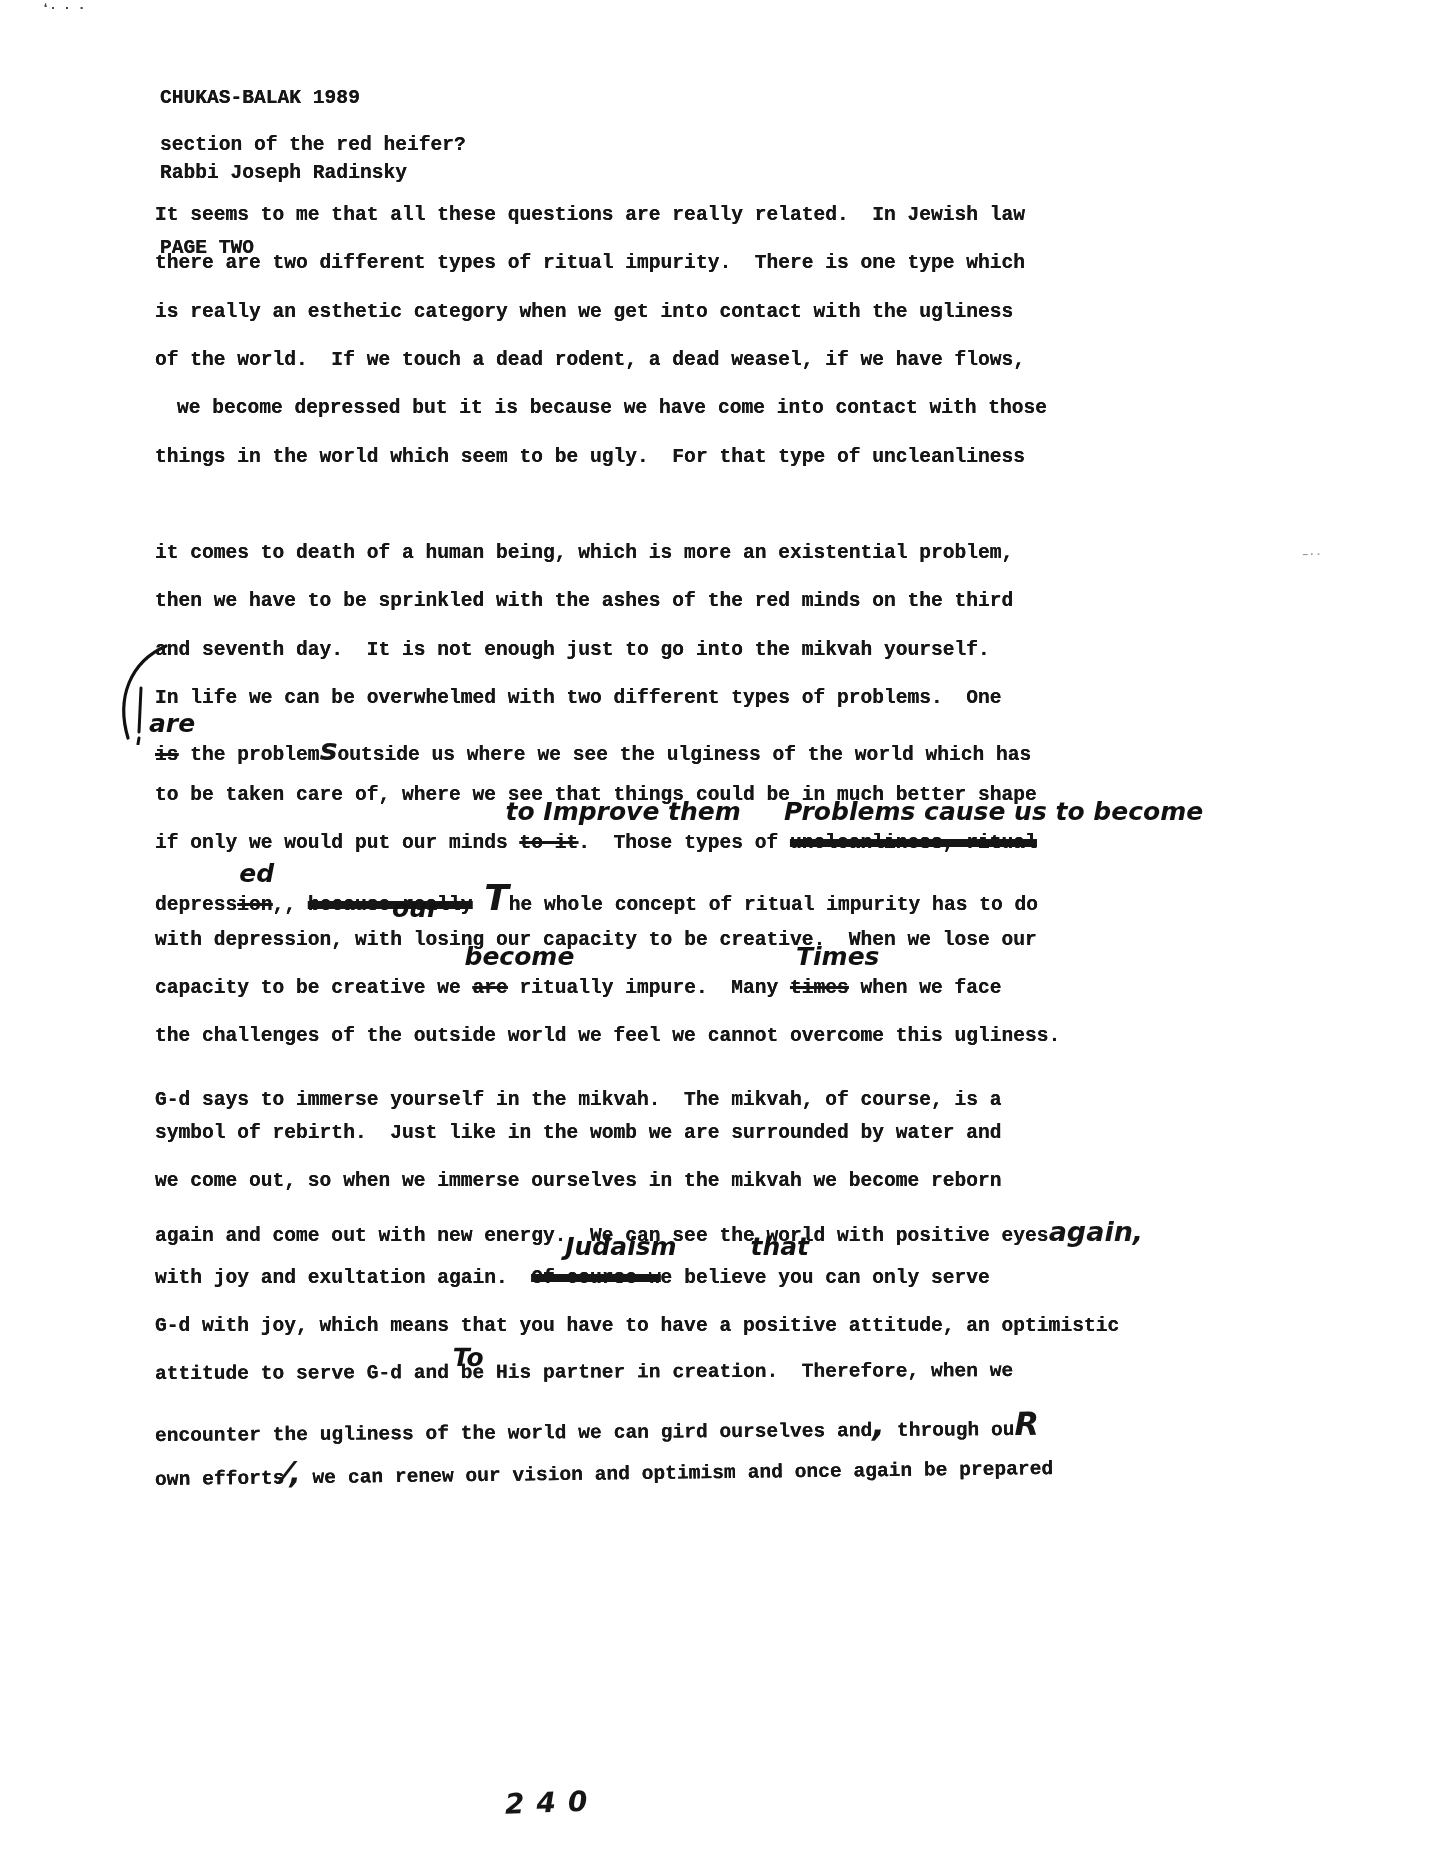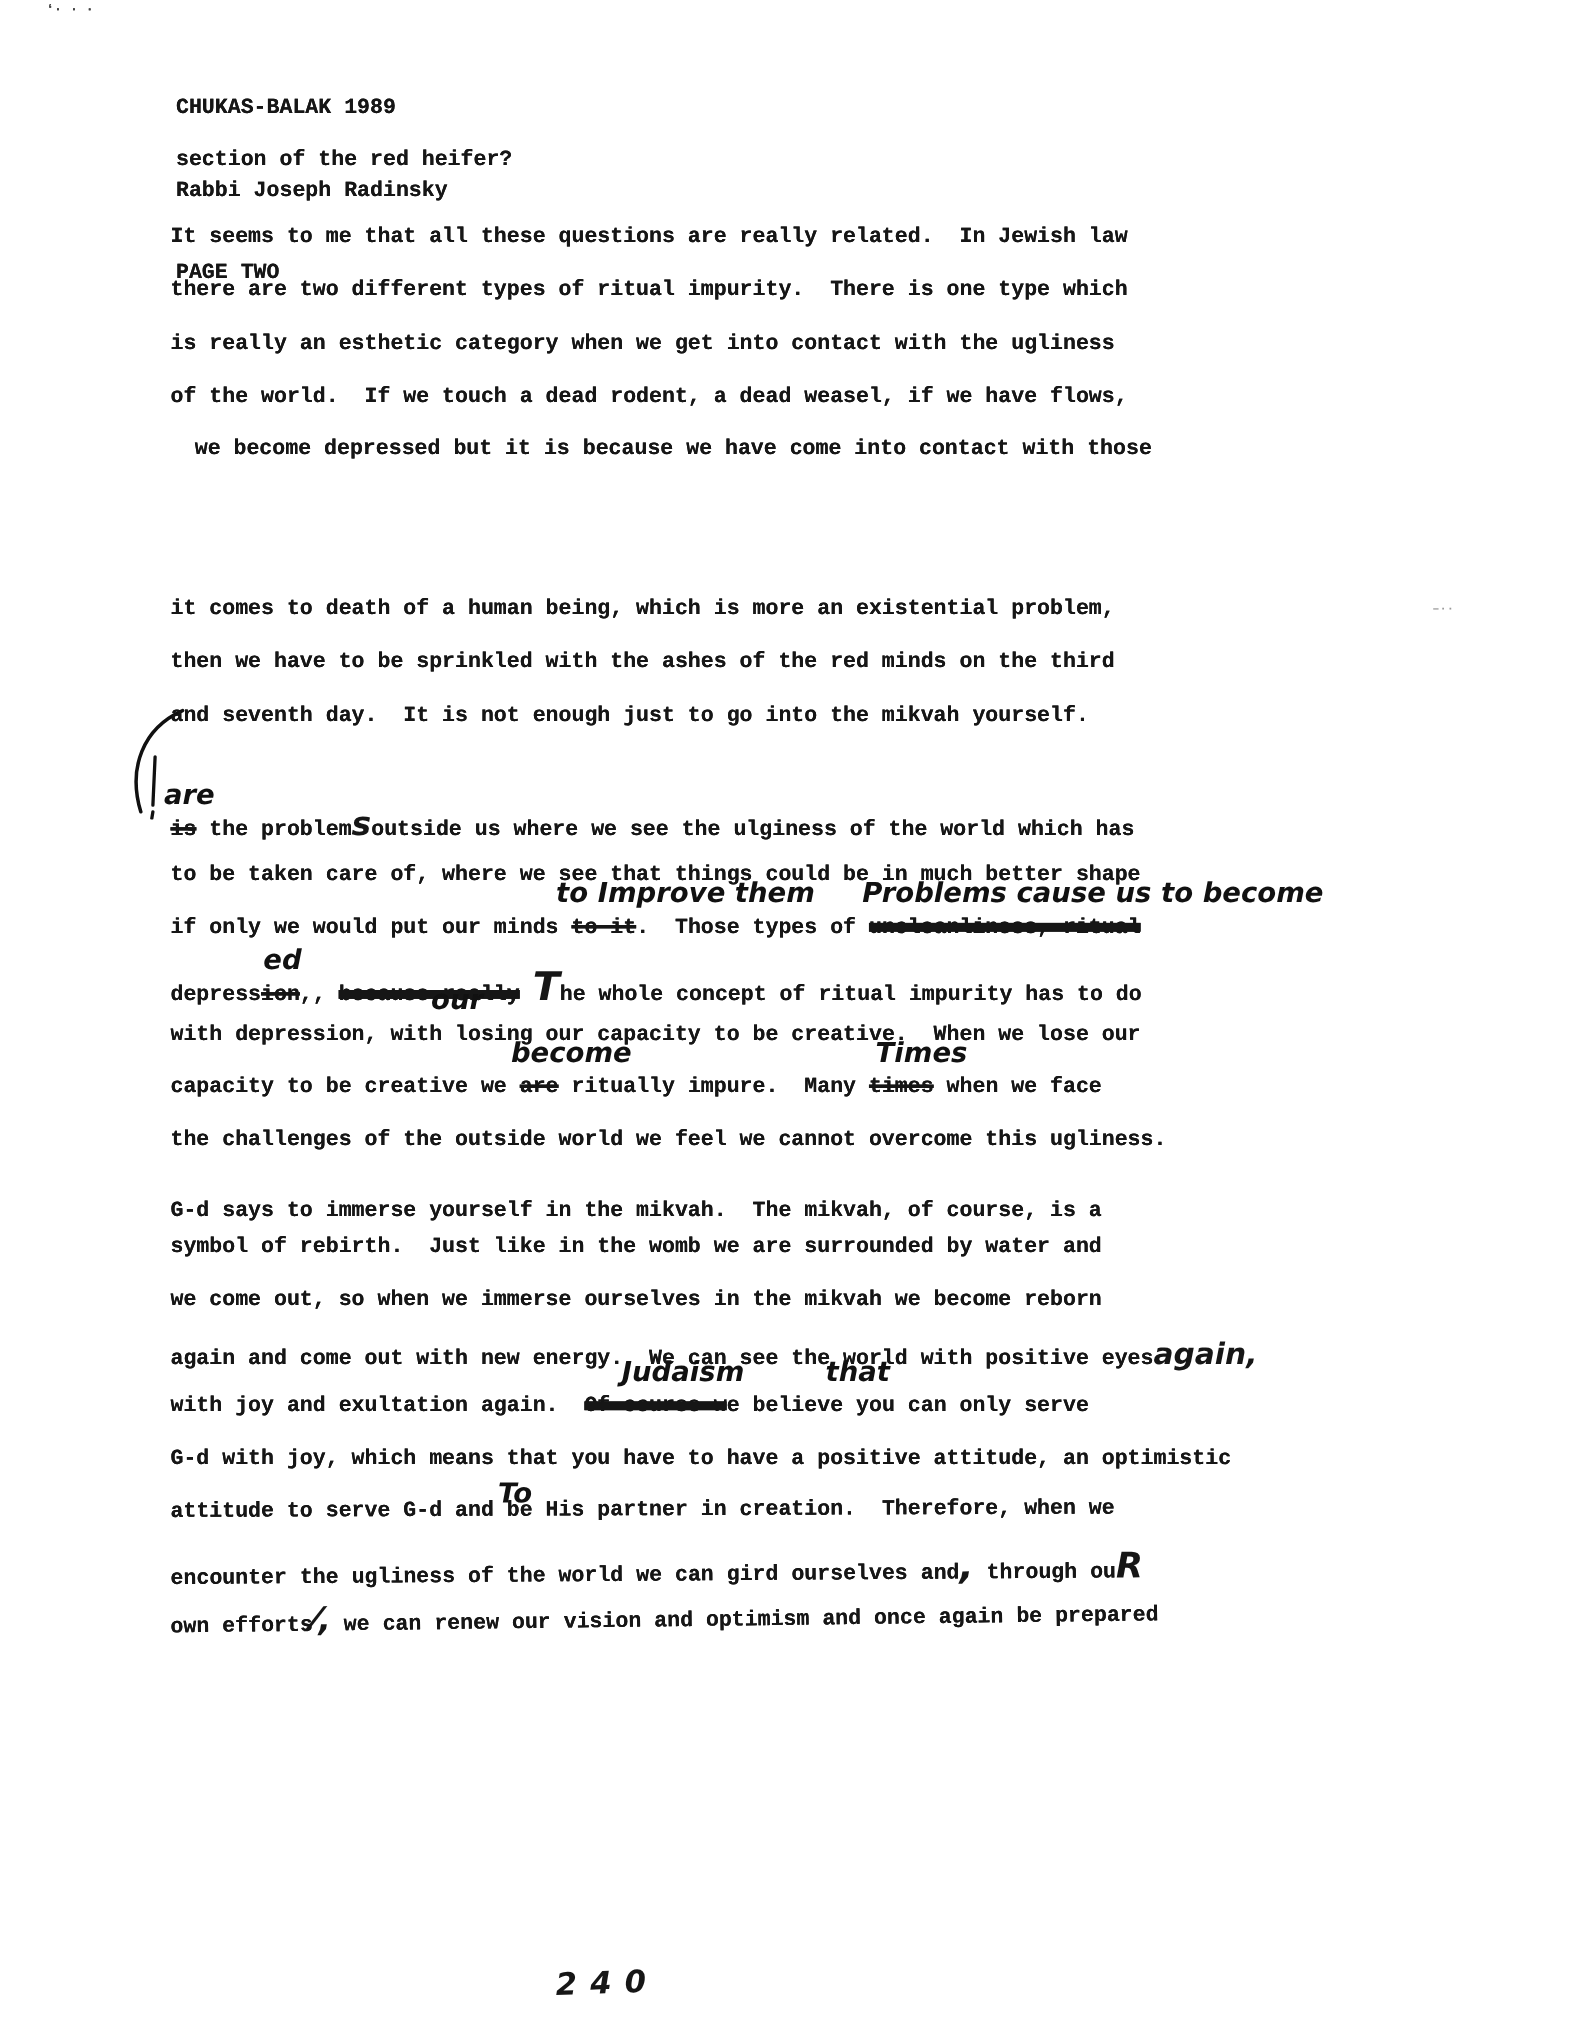--- a/index.html
+++ b/index.html
@@ -56,23 +56,25 @@
       <path d="M31,98 L30,104" stroke="#111" stroke-width="3" fill="none" stroke-linecap="round"></path>
     </svg>
   </span>
 
   <div class="pagenum">240</div>
 <div class="line typedtxt" style="left: 155px; top: 204px;"><span class="seg typed">It seems to me that all these questions are really related.  In Jewish law</span></div>
     <div class="line typedtxt" style="left: 155px; top: 252.3px;"><span class="seg typed">there are two different types of ritual impurity.  There is one type which</span></div>
     <div class="line typedtxt" style="left: 155px; top: 300.6px;"><span class="seg typed">is really an esthetic category when we get into contact with the ugliness</span></div>
     <div class="line typedtxt" style="left: 155px; top: 348.9px;"><span class="seg typed">of the world.  If we touch a dead rodent, a dead weasel, if we have flows,</span></div>
     <div class="line typedtxt" style="left: 155px; top: 397.2px; margin-left: 22px;"><span class="seg typed">we become depressed but it is because we have come into contact with those</span></div>
+    <div class="line typedtxt" style="left: 155px; top: 445.5px;"><span class="seg typed">things in the world which seem to be ugly.  For that type of uncleanliness</span></div>
     <div class="line typedtxt" style="left: 155px; top: 542.1px;"><span class="seg typed">it comes to death of a human being, which is more an existential problem,</span></div>
     <div class="line typedtxt" style="left: 155px; top: 590.4px;"><span class="seg typed">then we have to be sprinkled with the ashes of the red minds on the third</span></div>
     <div class="line typedtxt" style="left: 155px; top: 638.7px;"><span class="seg typed">and seventh day.  It is not enough just to go into the mikvah yourself.</span></div>
+    <div class="line typedtxt" style="left: 155px; top: 687px;"><span class="seg typed">In life we can be overwhelmed with two different types of problems.  One</span></div>
     <div class="line typedtxt" style="left: 155px; top: 735.3px;"><span class="seg struck">is<span class="above" style="left: -6px;">are</span></span><span class="seg typed"> the problem</span><span class="seg hw" style="font-size: 30px;">s</span><span class="seg typed">outside us where we see the ulginess of the world which has</span></div>
     <div class="line typedtxt" style="left: 155px; top: 783.6px;"><span class="seg typed">to be taken care of, where we see that things could be in much better shape</span></div>
     <div class="line typedtxt" style="left: 155px; top: 831.9px;"><span class="seg typed">if only we would put our minds </span><span class="seg struck">to it<span class="above" style="left: -14px;">to Improve them</span></span><span class="seg typed">.  Those types of </span><span class="seg scribble">uncleanliness, ritual<span class="above" style="left: -6px;">Problems cause us to become</span></span></div>
     <div class="line typedtxt" style="left: 155px; top: 880.2px;"><span class="seg typed">depress</span><span class="seg struck">ion<span class="above" style="left: 2px;">ed</span></span><span class="seg typed">,, </span><span class="seg scribble">because really</span><span class="seg typed"> </span><span class="seg hw" style="font-size: 36px;">T</span><span class="seg typed">he whole concept of ritual impurity has to do</span></div>
     <div class="line typedtxt" style="left: 155px; top: 928.5px;"><span class="seg typed">with depression, with</span><span class="seg typed"> <span class="above" style="left: -10px;">our</span></span><span class="seg typed">losing our capacity to be creative.  When we lose our</span></div>
     <div class="line typedtxt" style="left: 155px; top: 976.8px;"><span class="seg typed">capacity to be creative we </span><span class="seg struck">are<span class="above" style="left: -8px;">become</span></span><span class="seg typed"> ritually impure.  Many </span><span class="seg struck">times<span class="above" style="left: 6px;">Times</span></span><span class="seg typed"> when we face</span></div>
     <div class="line typedtxt" style="left: 155px; top: 1025.1px;"><span class="seg typed">the challenges of the outside world we feel we cannot overcome this ugliness.</span></div>
     <div class="line typedtxt" style="left: 155px; top: 1089px;"><span class="seg typed">G-d says to immerse yourself in the mikvah.  The mikvah, of course, is a</span></div>
     <div class="line typedtxt" style="left: 155px; top: 1121.7px;"><span class="seg typed">symbol of rebirth.  Just like in the womb we are surrounded by water and</span></div>
     <div class="line typedtxt" style="left: 155px; top: 1170px;"><span class="seg typed">we come out, so when we immerse ourselves in the mikvah we become reborn</span></div>

